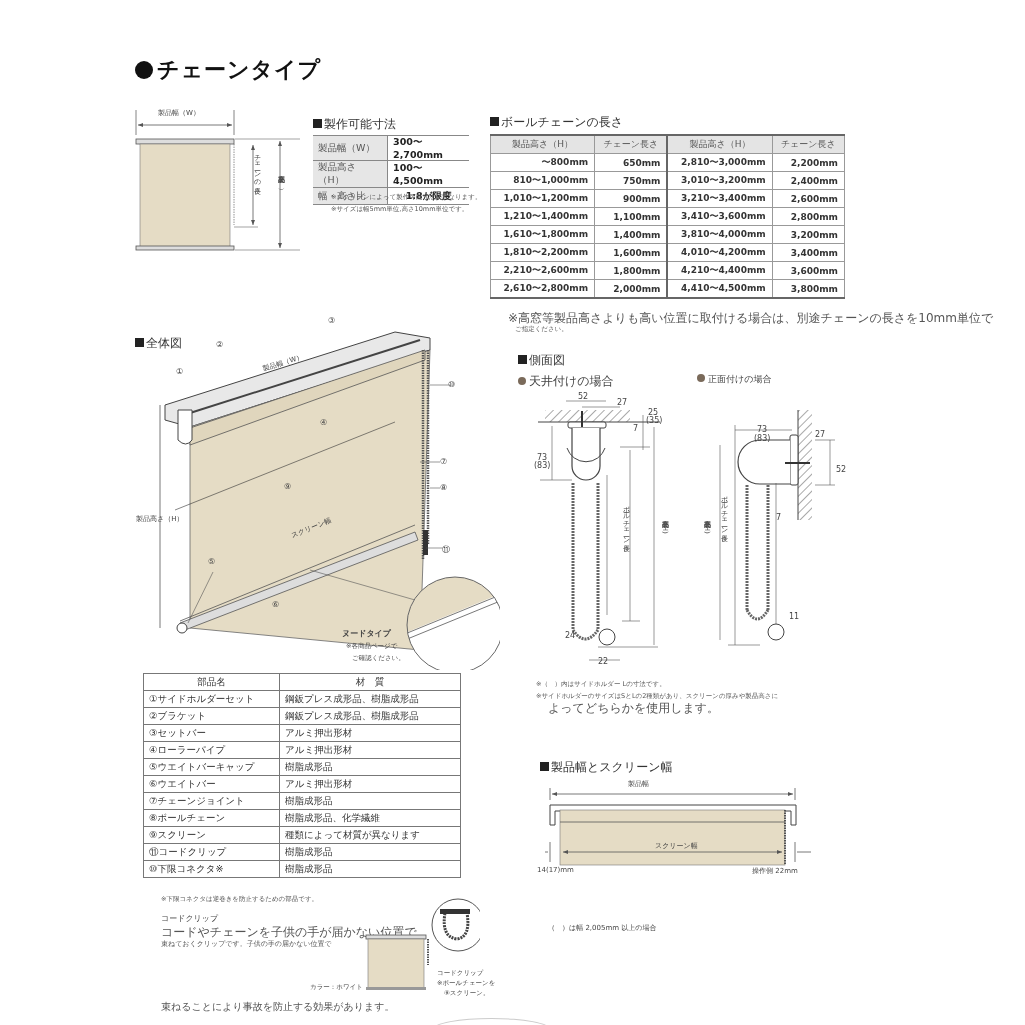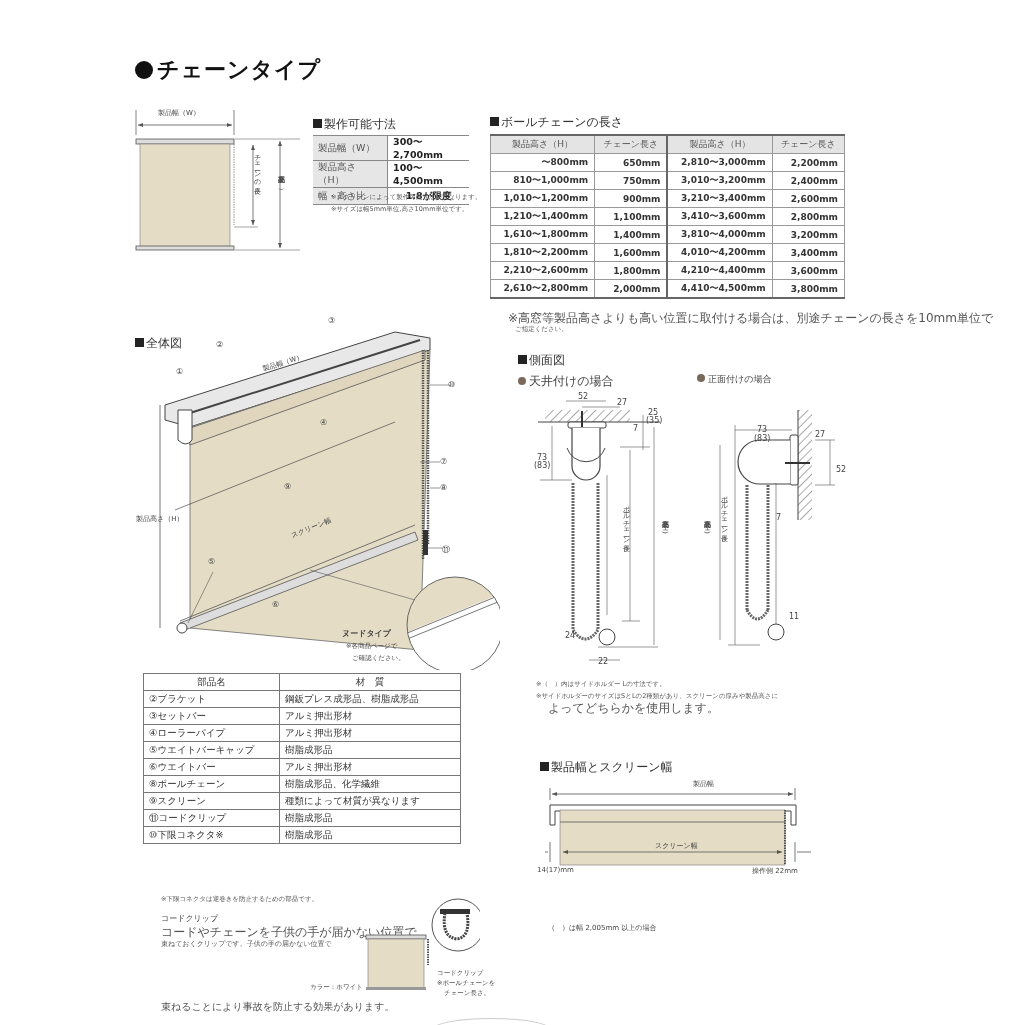--- a/index.html
+++ b/index.html
@@ -190,38 +190,46 @@
 <div class="abs lbl" style="left:346px;top:642px;font-size:6.5px">※各商品ページで</div>
 <div class="abs lbl" style="left:352px;top:654px;font-size:6.5px">ご確認ください。</div>
 
 <table class="abs parts" style="left:143px;top:673px;width:318px">
   <tbody>
       <tr>
         <th style="width:125px">部品名</th>
         <th>材　質</th>
       </tr>
   <tr>
+        <td>①サイドホルダーセット</td>
+        <td>鋼鈑プレス成形品、樹脂成形品</td>
+      </tr>
+  <tr>
         <td>②ブラケット</td>
         <td>鋼鈑プレス成形品、樹脂成形品</td>
       </tr>
   <tr>
         <td>③セットバー</td>
         <td>アルミ押出形材</td>
       </tr>
   <tr>
         <td>④ローラーパイプ</td>
         <td>アルミ押出形材</td>
       </tr>
   <tr>
         <td>⑤ウエイトバーキャップ</td>
         <td>樹脂成形品</td>
       </tr>
   <tr>
         <td>⑥ウエイトバー</td>
         <td>アルミ押出形材</td>
+      </tr>
+  <tr>
+        <td>⑦チェーンジョイント</td>
+        <td>樹脂成形品</td>
       </tr>
   <tr>
         <td>⑧ボールチェーン</td>
         <td>樹脂成形品、化学繊維</td>
       </tr>
   <tr>
         <td>⑨スクリーン</td>
         <td>種類によって材質が異なります</td>
       </tr>
   <tr>
@@ -245,21 +253,21 @@
   <rect x="8" y="44" width="56" height="50" fill="#e5dcc5" stroke="#777" stroke-width="0.6"></rect>
   <rect x="6" y="92" width="60" height="3" fill="#999"></rect>
   <line x1="68" y1="44" x2="68" y2="70" stroke="#555" stroke-width="2" stroke-dasharray="1.5,1"></line>
   <circle cx="98" cy="30" r="26" fill="#fff" stroke="#555" stroke-width="1"></circle>
   <path d="M85 18 q-4 24 12 26 q14 -2 10 -26" fill="none" stroke="#444" stroke-width="3" stroke-dasharray="2,1"></path>
   <rect x="80" y="14" width="30" height="5" fill="#333"></rect>
 </svg>
 <div class="abs lbl" style="left:310px;top:983px;font-size:6.5px">カラー：ホワイト</div>
 <div class="abs lbl" style="left:437px;top:969px;font-size:6.5px">コードクリップ</div>
 <div class="abs lbl" style="left:437px;top:979px;font-size:6.5px">※ボールチェーンを</div>
-<div class="abs lbl" style="left:444px;top:989px;font-size:6.5px">チェーン長さ。</div>
+<div class="abs lbl" style="left:444px;top:989px;font-size:6.5px">⑨スクリーン。</div>
 
 <div class="abs sec" style="left:518px;top:352px"><span class="sq"></span><span>側面図</span></div>
 <div class="abs lbl" style="left:518px;top:373px;font-size:12px"><span class="dot"></span><span>天井付けの場合</span></div>
 <div class="abs lbl" style="left:697px;top:373px;font-size:9px"><span class="dot"></span><span>正面付けの場合</span></div>
 <svg class="abs" style="left:510px;top:385px" width="330" height="285">
   <defs>
       <pattern id="hatch" width="6" height="6" patternUnits="userSpaceOnUse" patternTransform="rotate(45)">
         <line x1="0" y1="0" x2="0" y2="6" stroke="#555" stroke-width="1"></line>
       </pattern>
     </defs>
@@ -339,19 +347,19 @@
   <rect x="15" y="30" width="225" height="55" fill="#e5dcc5" stroke="#777" stroke-width="0.6"></rect>
   <line x1="15" y1="42" x2="240" y2="42" stroke="#555" stroke-width="0.8"></line>
   <line x1="240" y1="30" x2="240" y2="85" stroke="#555" stroke-width="2" stroke-dasharray="1.5,1"></line>
   <line x1="18" y1="72" x2="237" y2="72" stroke="#555" stroke-width="0.8"></line>
   <path d="M18 72 l5 -2 v4z M237 72 l-5 -2 v4z" fill="#555"></path>
   <line x1="5" y1="62" x2="5" y2="82" stroke="#555" stroke-width="0.8"></line>
   <line x1="250" y1="62" x2="250" y2="82" stroke="#555" stroke-width="0.8"></line>
   <line x1="-10" y1="72" x2="3" y2="72" stroke="#555" stroke-width="0.8"></line>
   <line x1="252" y1="72" x2="266" y2="72" stroke="#555" stroke-width="0.8"></line>
 </svg>
-<div class="abs lbl" style="left:693px;top:779px;font-size:7px">製品幅</div>
+<div class="abs lbl" style="left:628px;top:779px;font-size:7px">製品幅</div>
 <div class="abs lbl" style="left:655px;top:841px;font-size:7px">スクリーン幅</div>
 <div class="abs lbl" style="left:537px;top:866px;font-size:7px">14(17)mm</div>
 <div class="abs lbl" style="left:752px;top:866px;font-size:7px">操作側 22mm</div>
 <div class="abs lbl" style="left:548px;top:923px;font-size:7px">（　）は幅 2,005mm 以上の場合</div>
 
 <div class="abs" style="left:433px;top:1018px;width:115px;height:20px;border:1px solid #ccc;border-radius:50%;"></div>
 
 </body></html>

